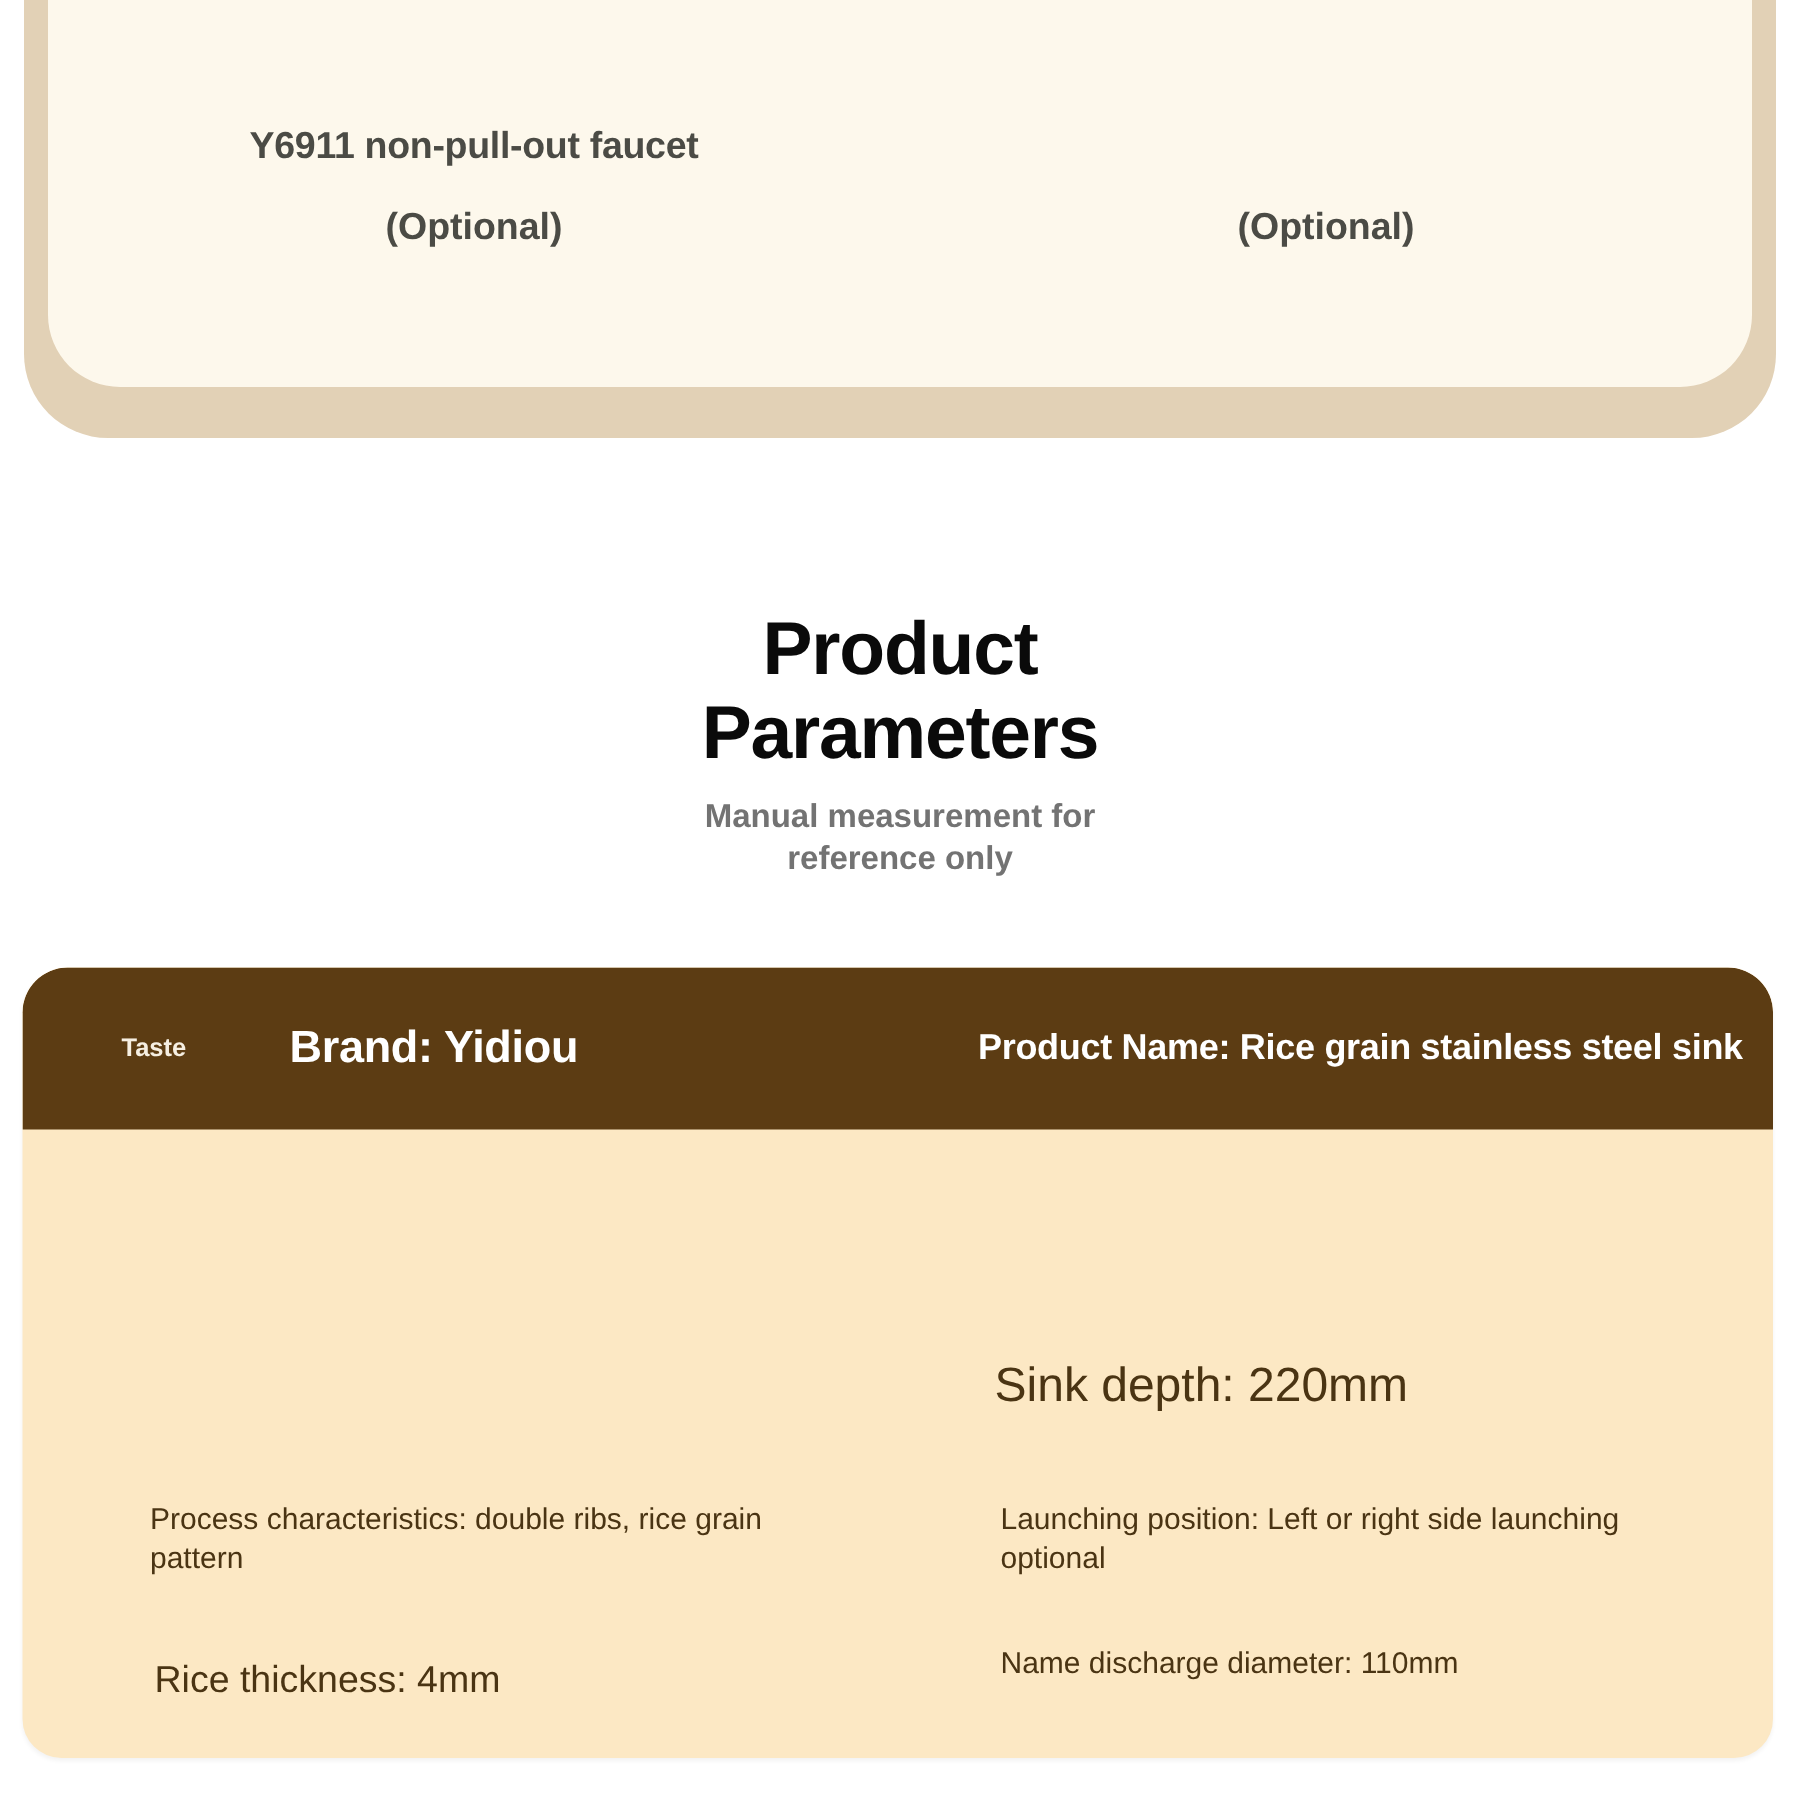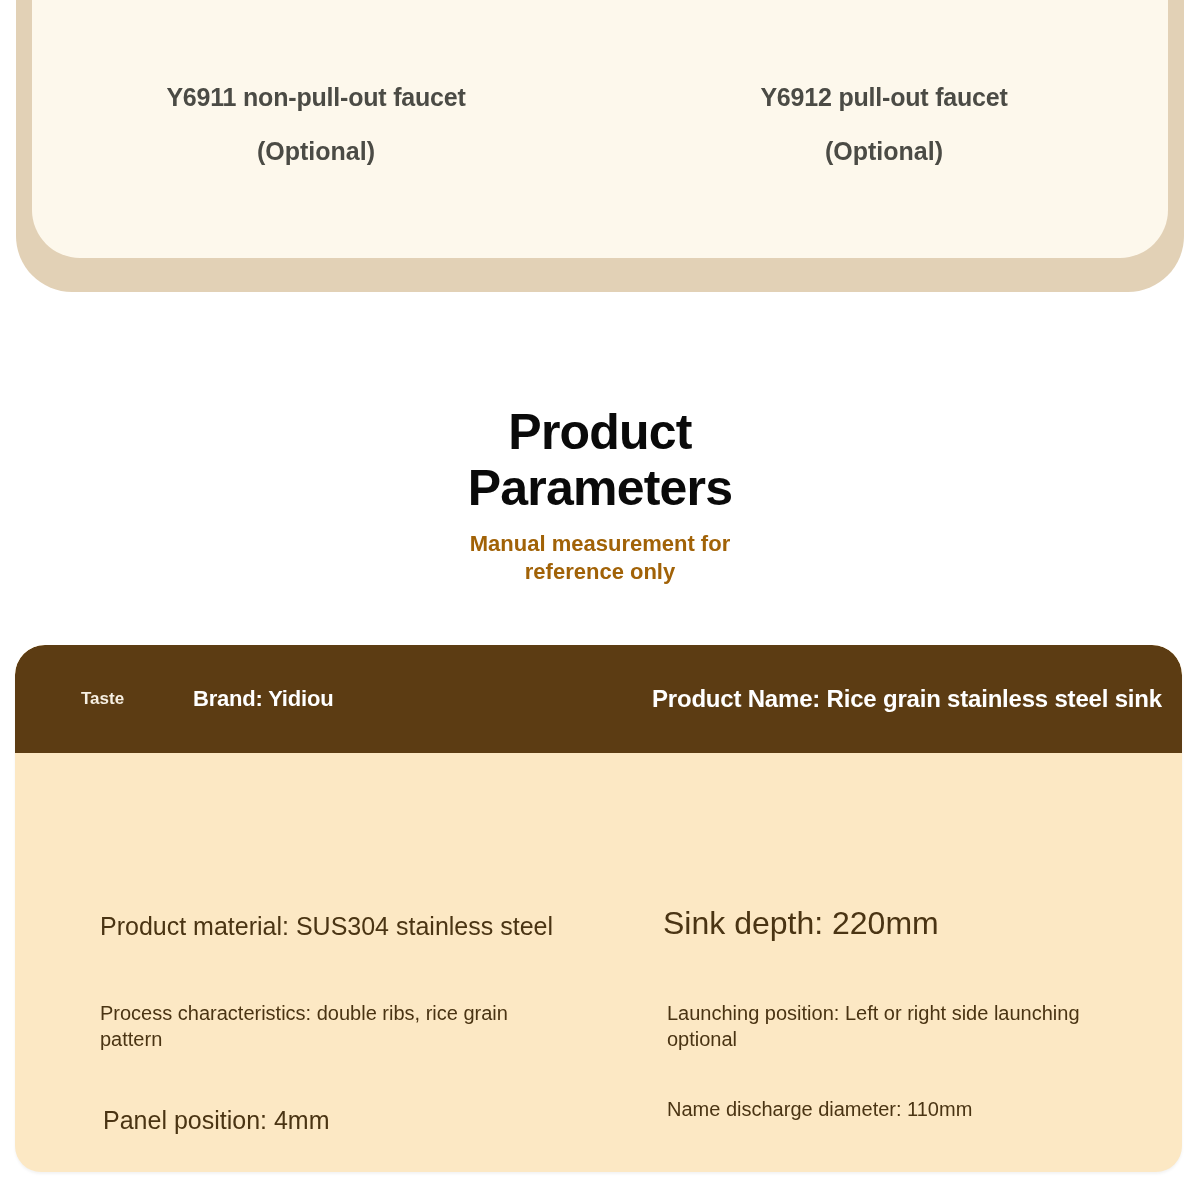--- a/index.html
+++ b/index.html
@@ -90,21 +90,21 @@
     letter-spacing: -0.8px;
     width: 340px;
     margin: 12px auto;
     text-align: center;
   }
   .title-sub {
     margin: 14px auto 0 auto;
     width: 330px;
     font-size: 22px;
     font-weight: bold;
-    color: #a16207;
+    color: #737373;
     line-height: 1.25;
     text-align: center;
   }
 
   
   .spec-table {
     position: absolute;
     left: 15px;
     top: 645px;
     width: 1167px;
@@ -130,21 +130,21 @@
     transform: translateY(-50%);
     font-size: 17px;
     font-weight: bold;
     color: #f6efe2;
   }
   .hdr-brand {
     position: absolute;
     left: 178px;
     top: 50%;
     transform: translateY(-50%);
-    font-size: 22px;
+    font-size: 30px;
     font-weight: bold;
     color: #ffffff;
     letter-spacing: -0.2px;
   }
   .hdr-product {
     position: absolute;
     left: 637px;
     top: 50%;
     transform: translateY(-50%);
     font-size: 24px;
@@ -172,21 +172,20 @@
     <div class="faucet-cols">
 
       <div class="faucet-col">
 
         <div class="faucet-label">Y6911 non-pull-out faucet</div>
         <div class="faucet-optional">(Optional)</div>
       </div>
 
       <div class="faucet-col">
 
-        <div class="faucet-label">Y6912 pull-out faucet</div>
         <div class="faucet-optional">(Optional)</div>
       </div>
 
     </div>
   </div>
 </div>
 
 <div class="title-block">
   <div class="title-main">
     <span>Product</span><br>
@@ -197,26 +196,25 @@
 
 <div class="spec-table">
 
   <div class="spec-header">
     <span class="hdr-taste">Taste</span>
     <span class="hdr-brand">Brand: Yidiou</span>
     <span class="hdr-product">Product Name: Rice grain stainless steel sink</span>
   </div>
 
   <div class="spec-body">
-    <div class="spec-cell" style="left:85px; top:157px; width:520px; font-size:25px;">Product material: SUS304 stainless steel</div>
 
     <div class="spec-cell" style="left:648px; top:150px; width:440px; font-size:32px;">Sink depth: 220mm</div>
 
     <div class="spec-cell" style="left:85px; top:248px; width:455px; font-size:20px;">Process characteristics: double ribs, rice grain pattern</div>
 
     <div class="spec-cell" style="left:652px; top:248px; width:460px; font-size:20px;">Launching position: Left or right side launching optional</div>
 
-    <div class="spec-cell" style="left:88px; top:351px; width:440px; font-size:25px;">Panel position: 4mm</div>
+    <div class="spec-cell" style="left:88px; top:351px; width:440px; font-size:25px;">Rice thickness: 4mm</div>
 
     <div class="spec-cell" style="left:652px; top:344px; width:450px; font-size:20px;">Name discharge diameter: 110mm</div>
 
   </div>
 </div>
 
 </body></html>

